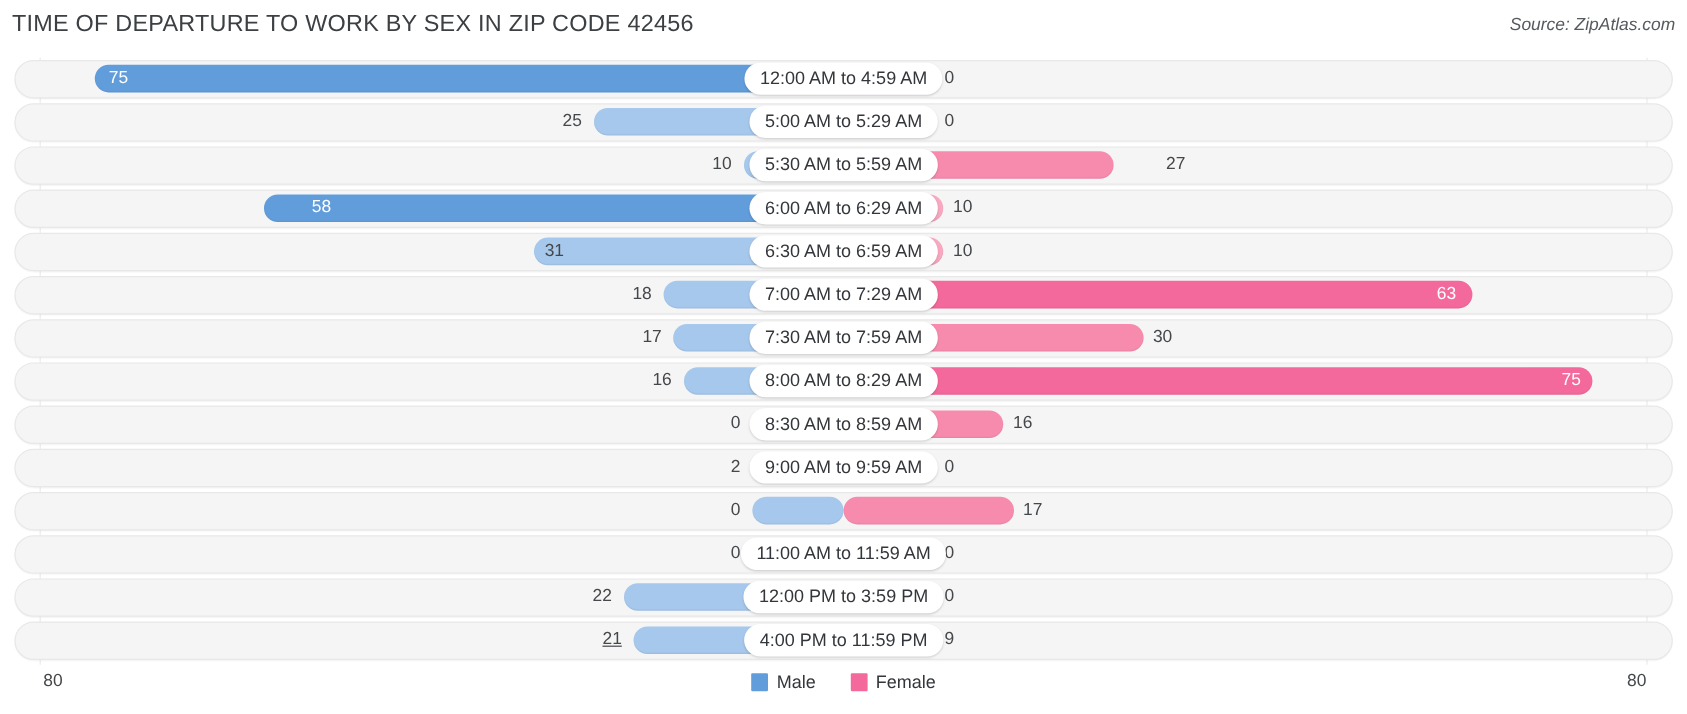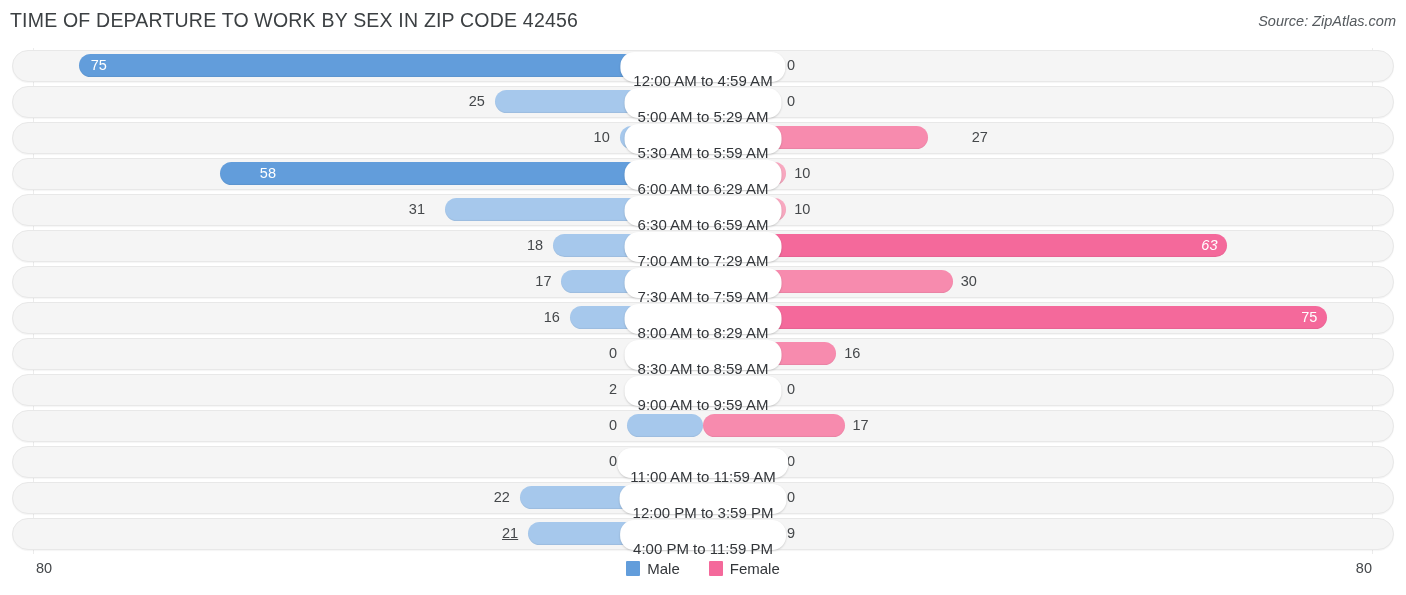--- a/index.html
+++ b/index.html
@@ -111,21 +111,21 @@
   }
 
   
   .pill {
     position: absolute;
     left: 50%;
     transform: translateX(-50%);
     top: 4px;
     height: 27px;
     line-height: 27px;
-    padding: 15px 13px;
+    padding: 0 13px;
     background: #ffffff;
     border-radius: 14px;
     font-size: 15px;
     color: #33363a;
     white-space: nowrap;
     box-shadow: 0 1px 2px rgba(0,0,0,0.17);
     z-index: 5;
   }
 
   
@@ -205,30 +205,30 @@
       <div class="bar male strong" style="width: 482.85px;"></div>
       <div class="bar female" style="width: 83.25px;"></div>
       <div class="val inside" style="right: auto; text-align: right; width: 40px; left: 236px;">58</div>
       <div class="val female-out" style="left: 794.25px;">10</div>
       <div class="pill">6:00 AM to 6:29 AM</div>
     </div>
     <div class="row">
       <div class="track"></div>
       <div class="bar male" style="width: 258.075px;"></div>
       <div class="bar female" style="width: 83.25px;"></div>
-      <div class="val male-out" style="right: 971px;">31</div>
+      <div class="val male-out" style="right: 926px;">31</div>
       <div class="val female-out" style="left: 794.25px;">10</div>
       <div class="pill">6:30 AM to 6:59 AM</div>
     </div>
     <div class="row">
       <div class="track"></div>
       <div class="bar male" style="width: 149.85px;"></div>
       <div class="bar female strong" style="width: 524.475px;"></div>
       <div class="val male-out" style="right: 852.85px;">18</div>
-      <div class="val inside" style="left: 1193.47px; width: 24px; text-align: right; font-style: italic;">63</div>
+      <div class="val inside" style="left: 1193.47px; width: 24px; text-align: center;">63</div>
       <div class="pill">7:00 AM to 7:29 AM</div>
     </div>
     <div class="row">
       <div class="track"></div>
       <div class="bar male" style="width: 141.525px;"></div>
       <div class="bar female mid" style="width: 249.75px;"></div>
       <div class="val male-out" style="right: 844.525px;">17</div>
       <div class="val female-out" style="left: 960.75px;">30</div>
       <div class="pill">7:30 AM to 7:59 AM</div>
     </div>

